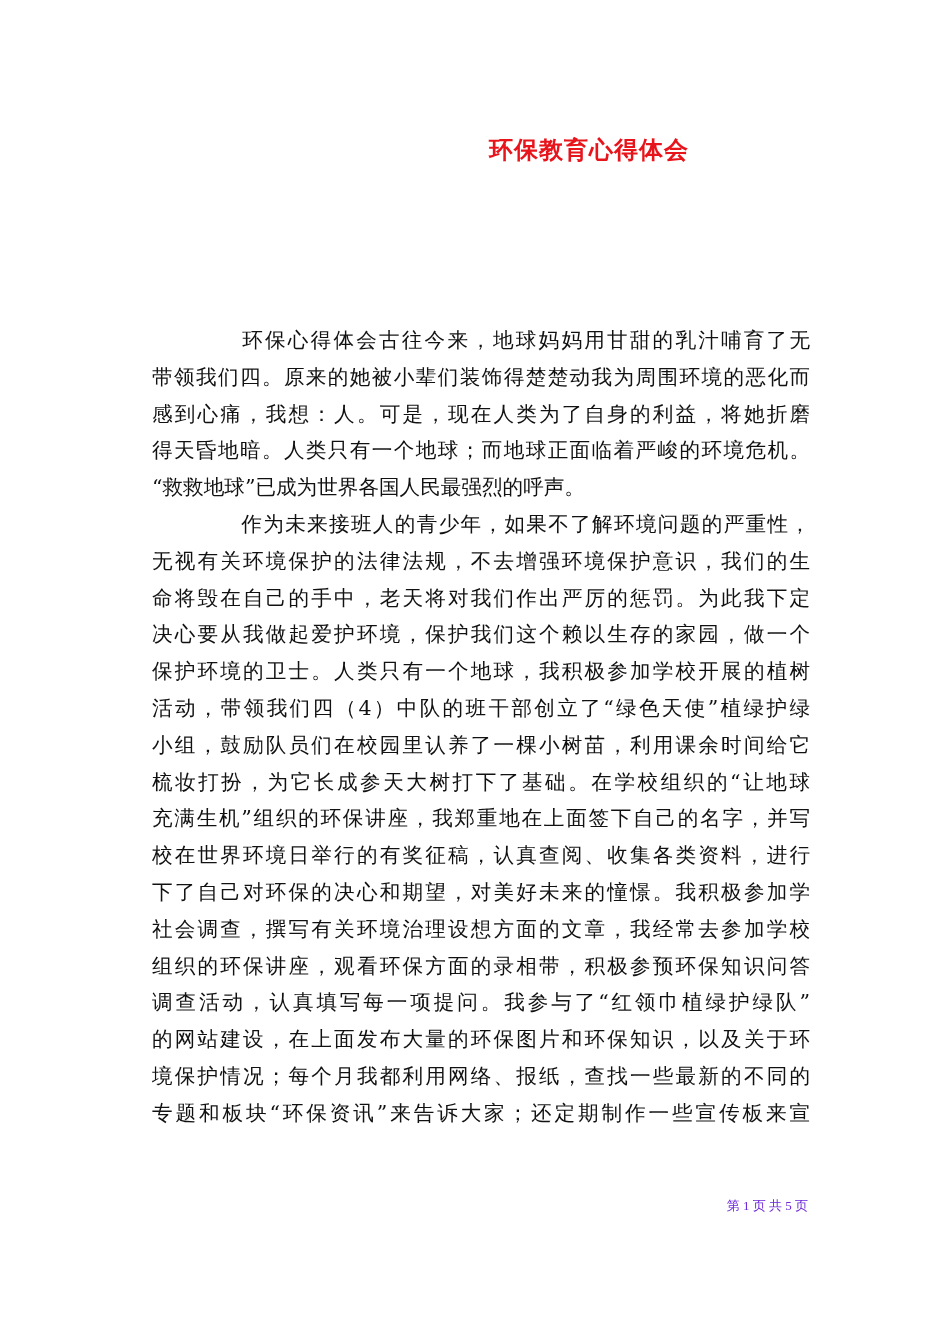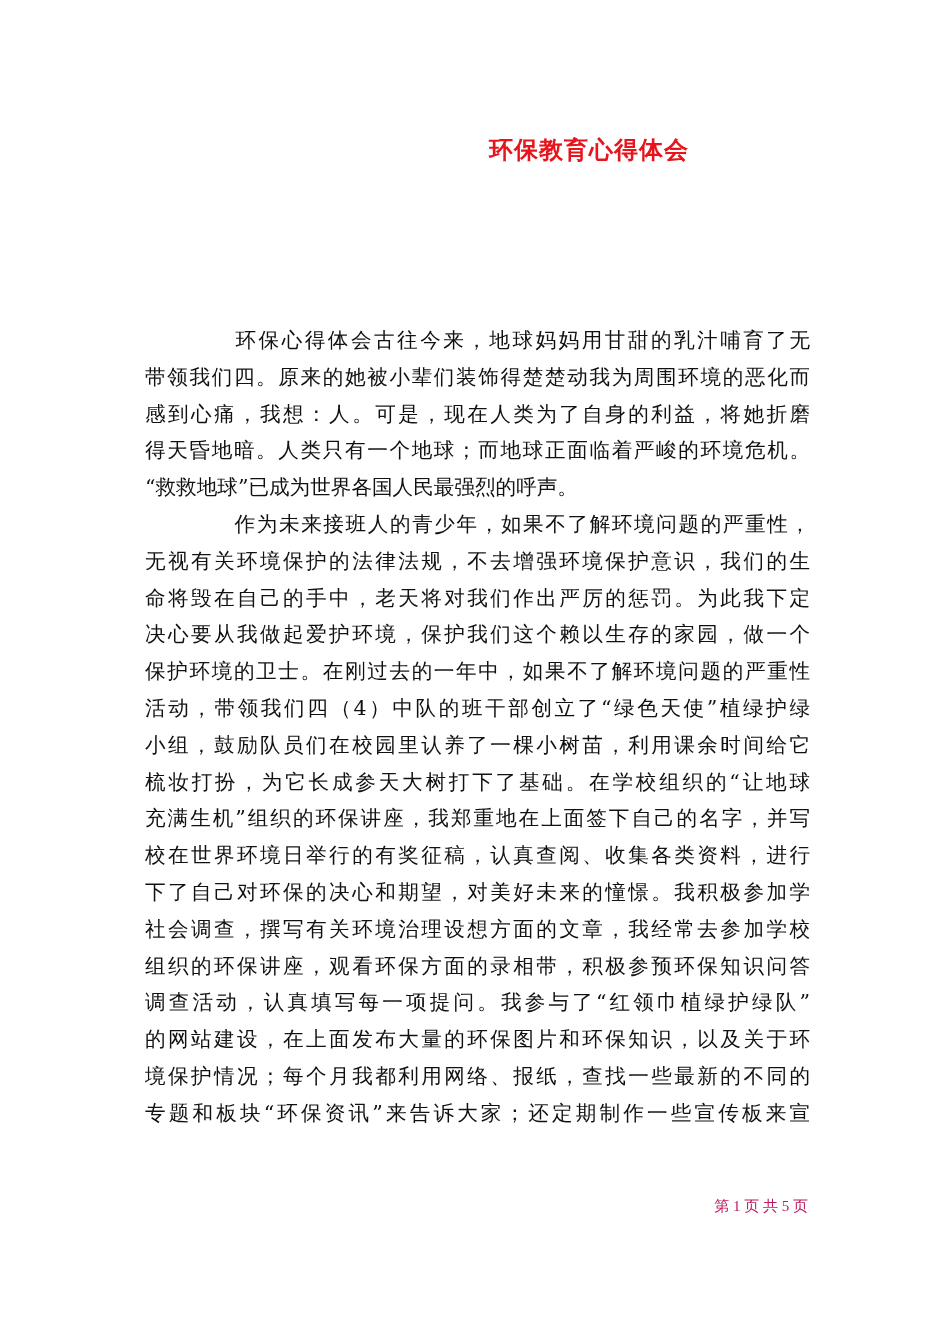--- a/index.html
+++ b/index.html
@@ -42,37 +42,38 @@
       line-height: 36.8px;
       text-align: justify;
       text-justify: inter-ideograph;
     }
     .line {
       display: block;
       white-space: nowrap;
       height: 36.8px;
       text-align: justify;
       text-align-last: justify;
+      margin-left: 7px;
     }
     .line.last {
       text-align-last: left;
     }
     .indent {
       display: inline-block;
       width: 88px;
     }
     .footer {
       position: absolute;
       left: 680px;
       top: 1196px;
       width: 128px;
       text-align: right;
-      font-size: 15px;
+      font-size: 13px;
       font-family: "Liberation Serif", "DejaVu Serif", serif;
-      color: #be185d;
+      color: #6d28d9;
       line-height: 20px;
     }
   </style>
 </head>
 <body>
 
 <div class="page">
   <div class="title">环保教育心得体会</div>
 
   <div class="body-text">
@@ -83,21 +84,21 @@
       <span class="line">感到心痛，我想：人。可是，现在人类为了自身的利益，将她折磨</span>
       <span class="line">得天昏地暗。人类只有一个地球；而地球正面临着严峻的环境危机。</span>
       <span class="line last">“救救地球”已成为世界各国人民最强烈的呼声。</span>
     </div>
 
     <div>
       <span class="line"><span class="indent"></span><span>作为未来接班人的青少年，如果不了解环境问题的严重性，</span></span>
       <span class="line">无视有关环境保护的法律法规，不去增强环境保护意识，我们的生</span>
       <span class="line">命将毁在自己的手中，老天将对我们作出严厉的惩罚。为此我下定</span>
       <span class="line">决心要从我做起爱护环境，保护我们这个赖以生存的家园，做一个</span>
-      <span class="line">保护环境的卫士。在刚过去的一年中，如果不了解环境问题的严重性</span>
+      <span class="line">保护环境的卫士。人类只有一个地球，我积极参加学校开展的植树</span>
       <span class="line">活动，带领我们四（4）中队的班干部创立了“绿色天使”植绿护绿</span>
       <span class="line">小组，鼓励队员们在校园里认养了一棵小树苗，利用课余时间给它</span>
       <span class="line">梳妆打扮，为它长成参天大树打下了基础。在学校组织的“让地球</span>
       <span class="line">充满生机”组织的环保讲座，我郑重地在上面签下自己的名字，并写</span>
       <span class="line">校在世界环境日举行的有奖征稿，认真查阅、收集各类资料，进行</span>
       <span class="line">下了自己对环保的决心和期望，对美好未来的憧憬。我积极参加学</span>
       <span class="line">社会调查，撰写有关环境治理设想方面的文章，我经常去参加学校</span>
       <span class="line">组织的环保讲座，观看环保方面的录相带，积极参预环保知识问答</span>
       <span class="line">调查活动，认真填写每一项提问。我参与了“红领巾植绿护绿队”</span>
       <span class="line">的网站建设，在上面发布大量的环保图片和环保知识，以及关于环</span>

